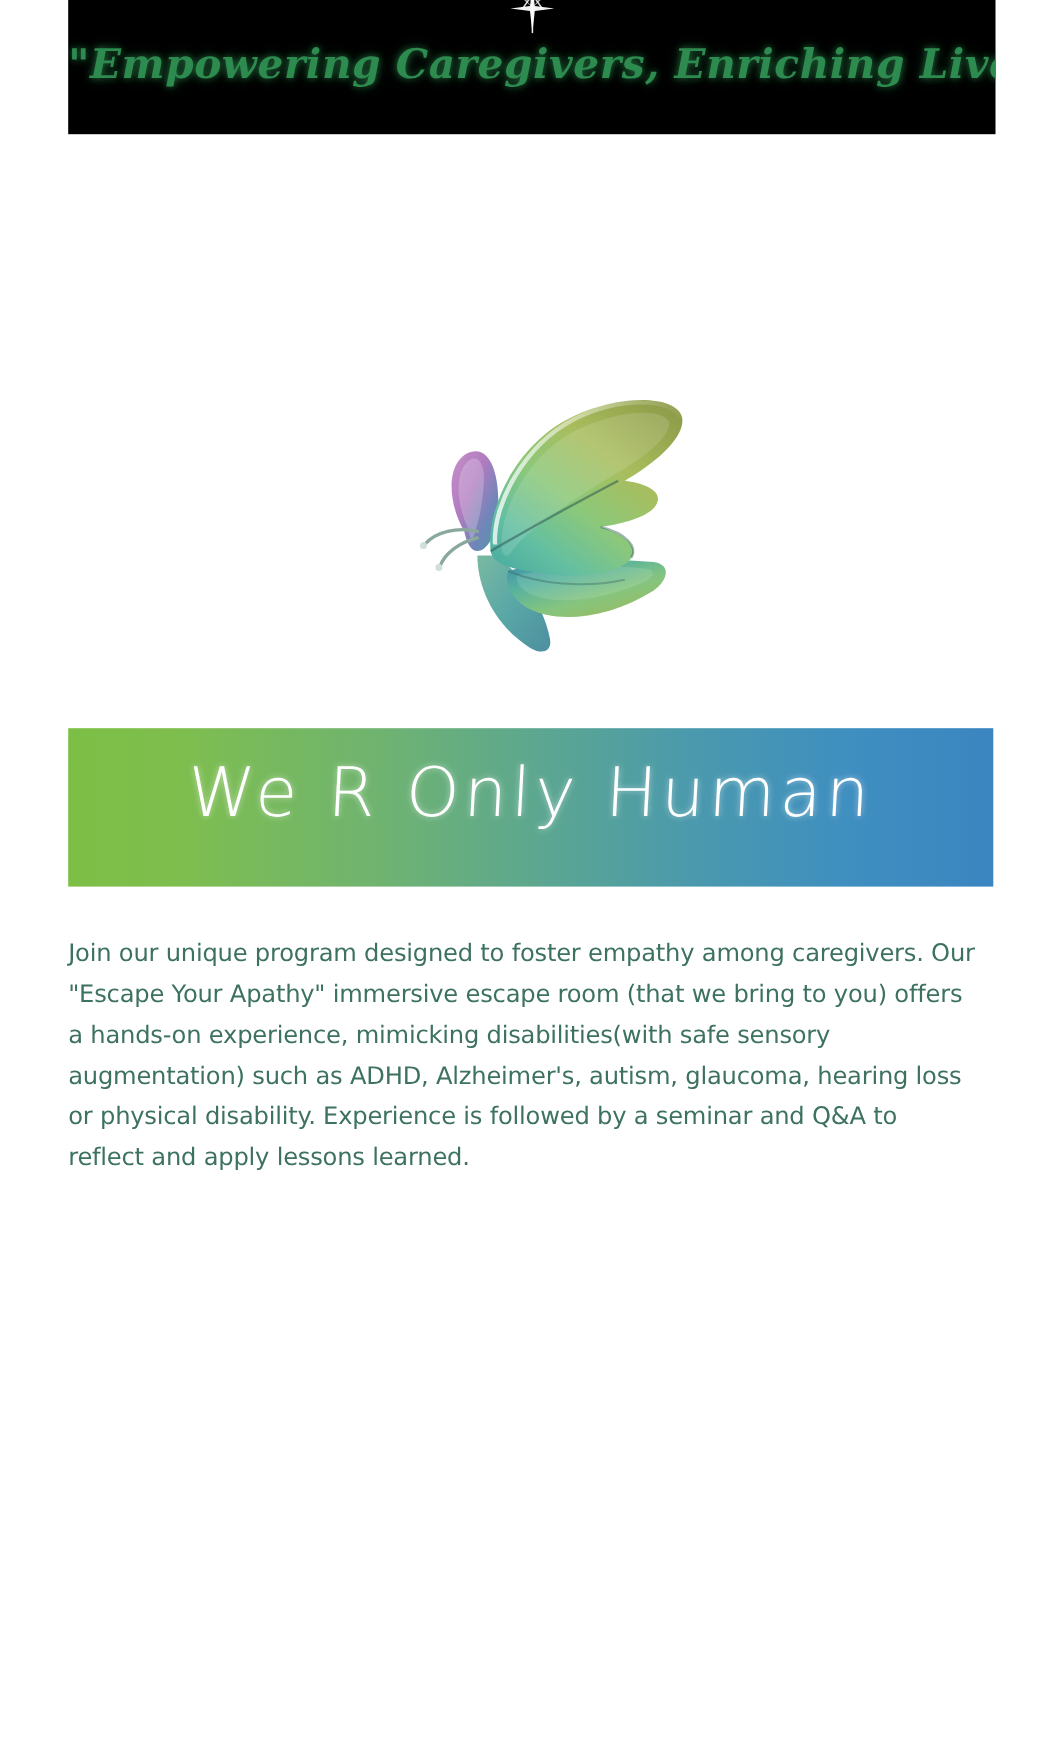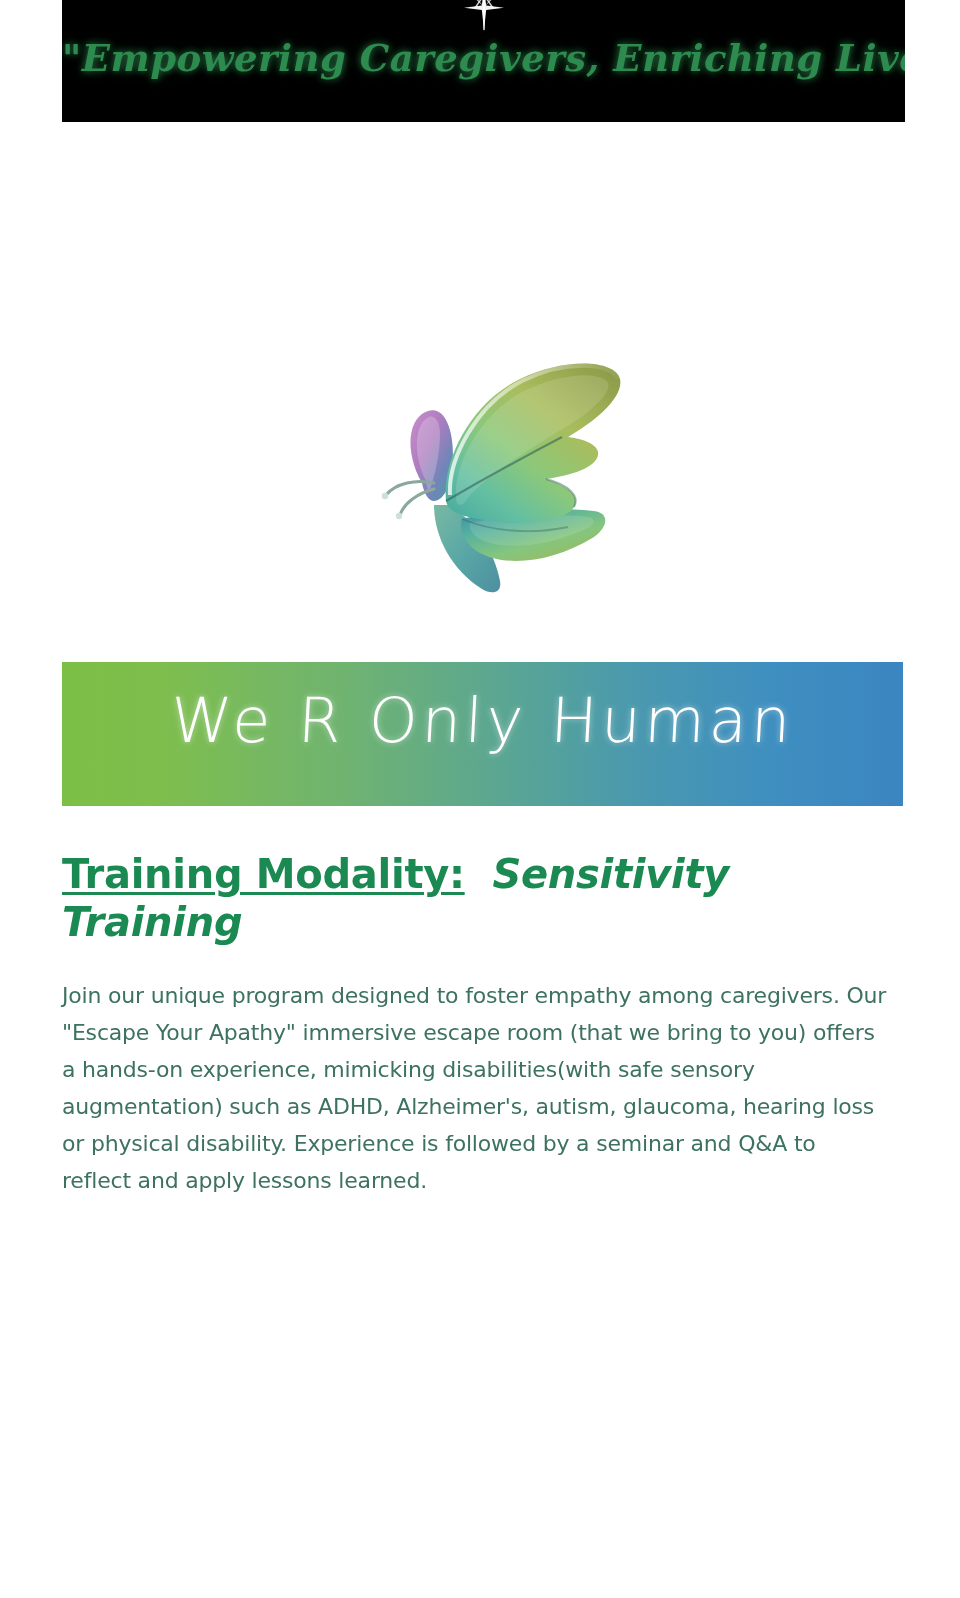--- a/index.html
+++ b/index.html
@@ -235,20 +235,17 @@
       <circle cx="69" cy="161" r="3.2" fill="#cfe0d8"></circle>
     </svg>
   </div>
 
   <div class="title-banner">
     <div class="title-banner-text">We R Only Human</div>
   </div>
 
   <div class="content">
 
-    <h1 class="modality-heading">
-      <span class="modality-label">Training Modality:</span><span>&nbsp; </span><span class="modality-value">Sensitivity Training</span>
-    </h1>
 
     <p class="body-copy">Join our unique program designed to foster empathy among caregivers. Our "Escape Your Apathy" immersive escape room (that we bring to you) offers a hands-on experience, mimicking disabilities(with safe sensory augmentation) such as ADHD, Alzheimer's, autism, glaucoma, hearing loss or physical disability. Experience is followed by a seminar and Q&amp;A to reflect and apply lessons learned.</p>
   </div>
 
 </div>
 
 </body></html>

